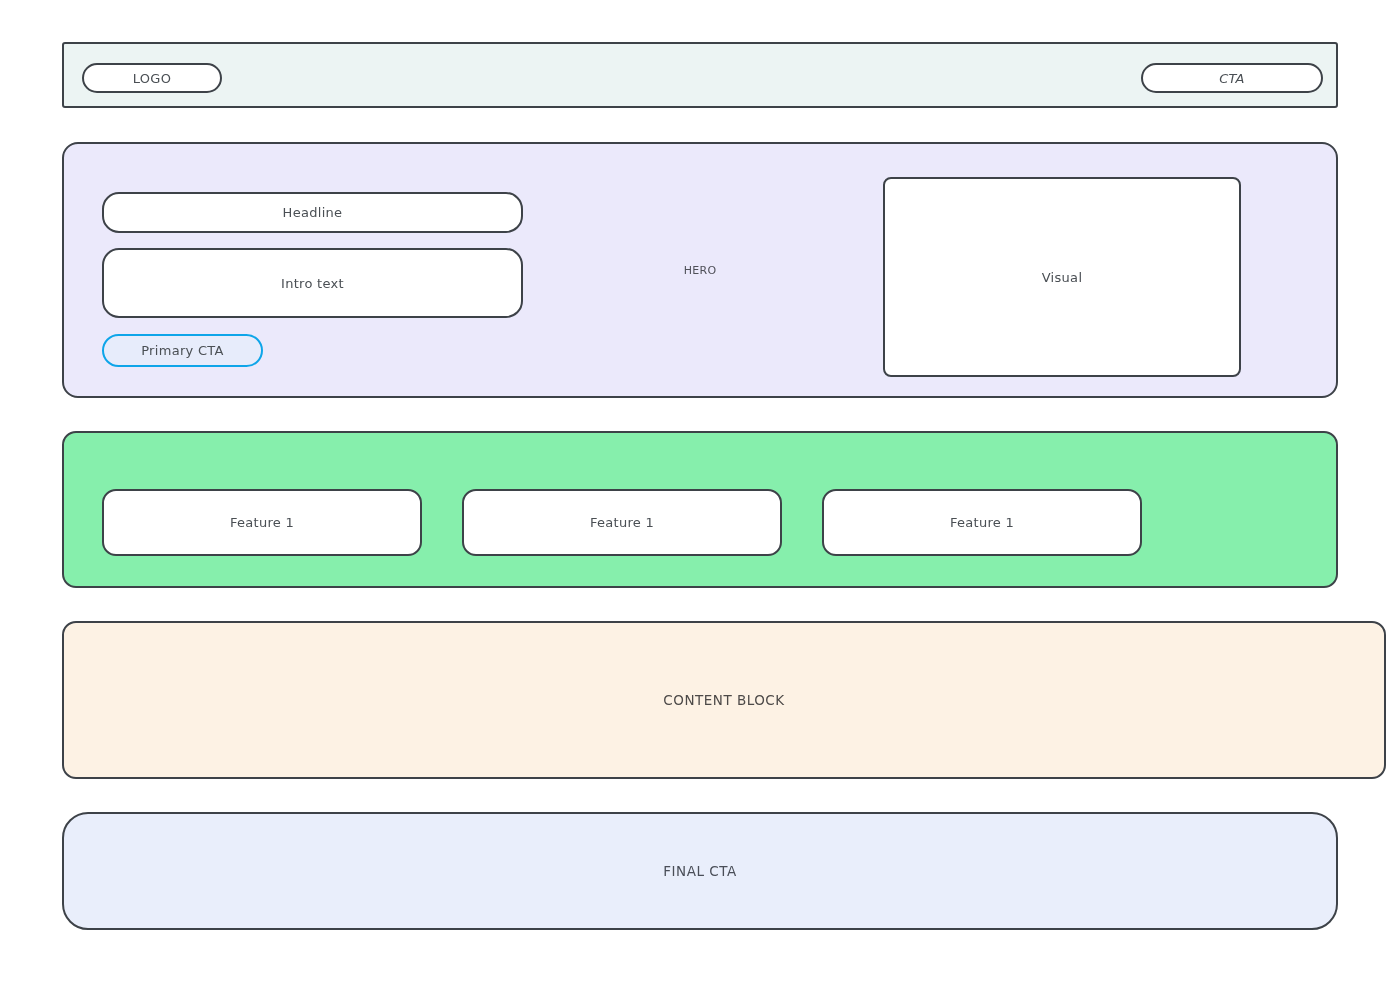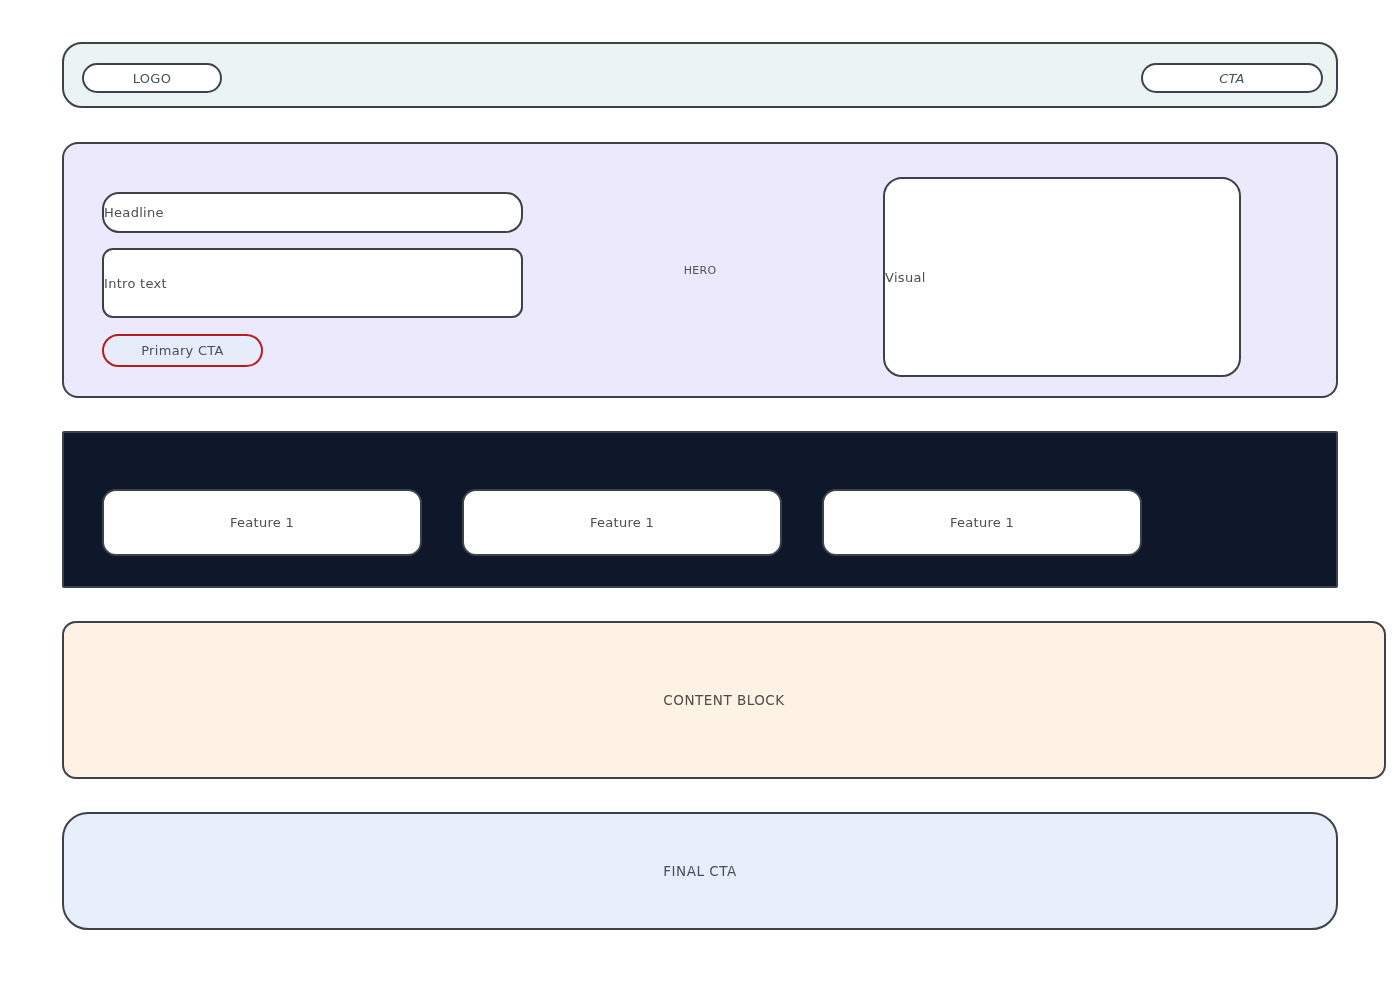--- a/index.html
+++ b/index.html
@@ -30,21 +30,21 @@
   .center-fill {
     position: absolute;
     inset: 0;
     display: flex;
     align-items: center;
     justify-content: center;
   }
   
   .header-bar {
     left: 62px; top: 42px; width: 1276px; height: 66px;
-    border-radius: 20px;
+    border-radius: 3px;
     background: #ecf4f3;
   }
   .pill {
     position: absolute;
     box-sizing: border-box;
     border: 2px solid #3d4248;
     border-radius: 999px;
     background: #ffffff;
     display: flex;
     align-items: center;
@@ -65,41 +65,41 @@
   }
   .hero-label { font-size: 11px; color: #4f5058; }
   .inner-box {
     position: absolute;
     box-sizing: border-box;
     border: 2px solid #3d4248;
     border-radius: 17px;
     background: #ffffff;
     display: flex;
     align-items: center;
-    justify-content: flex-start;
+    justify-content: center;
   }
   .headline-box { left: 38px; top: 48px; width: 421px; height: 41px; }
-  .intro-box    { left: 38px; top: 104px; width: 421px; height: 70px; border-radius: 11px; }
+  .intro-box    { left: 38px; top: 104px; width: 421px; height: 70px; }
   .primary-cta {
     position: absolute;
     left: 38px; top: 190px; width: 161px; height: 33px;
     box-sizing: border-box;
-    border: 2px solid #b91c1c;
+    border: 2px solid #0ea5e9;
     border-radius: 999px;
     background: #e7ecfb;
     display: flex;
     align-items: center;
     justify-content: center;
   }
-  .visual-box { left: 819px; top: 33px; width: 358px; height: 200px; border-radius: 19px; }
+  .visual-box { left: 819px; top: 33px; width: 358px; height: 200px; border-radius: 8px; }
   
   .features {
     left: 62px; top: 431px; width: 1276px; height: 157px;
-    border-radius: 2px;
-    background: #0f172a;
+    border-radius: 14px;
+    background: #86efac;
   }
   .feature-card {
     position: absolute;
     top: 56px; width: 320px; height: 67px;
     box-sizing: border-box;
     border: 2px solid #3d4248;
     border-radius: 14px;
     background: #ffffff;
     display: flex;
     align-items: center;

